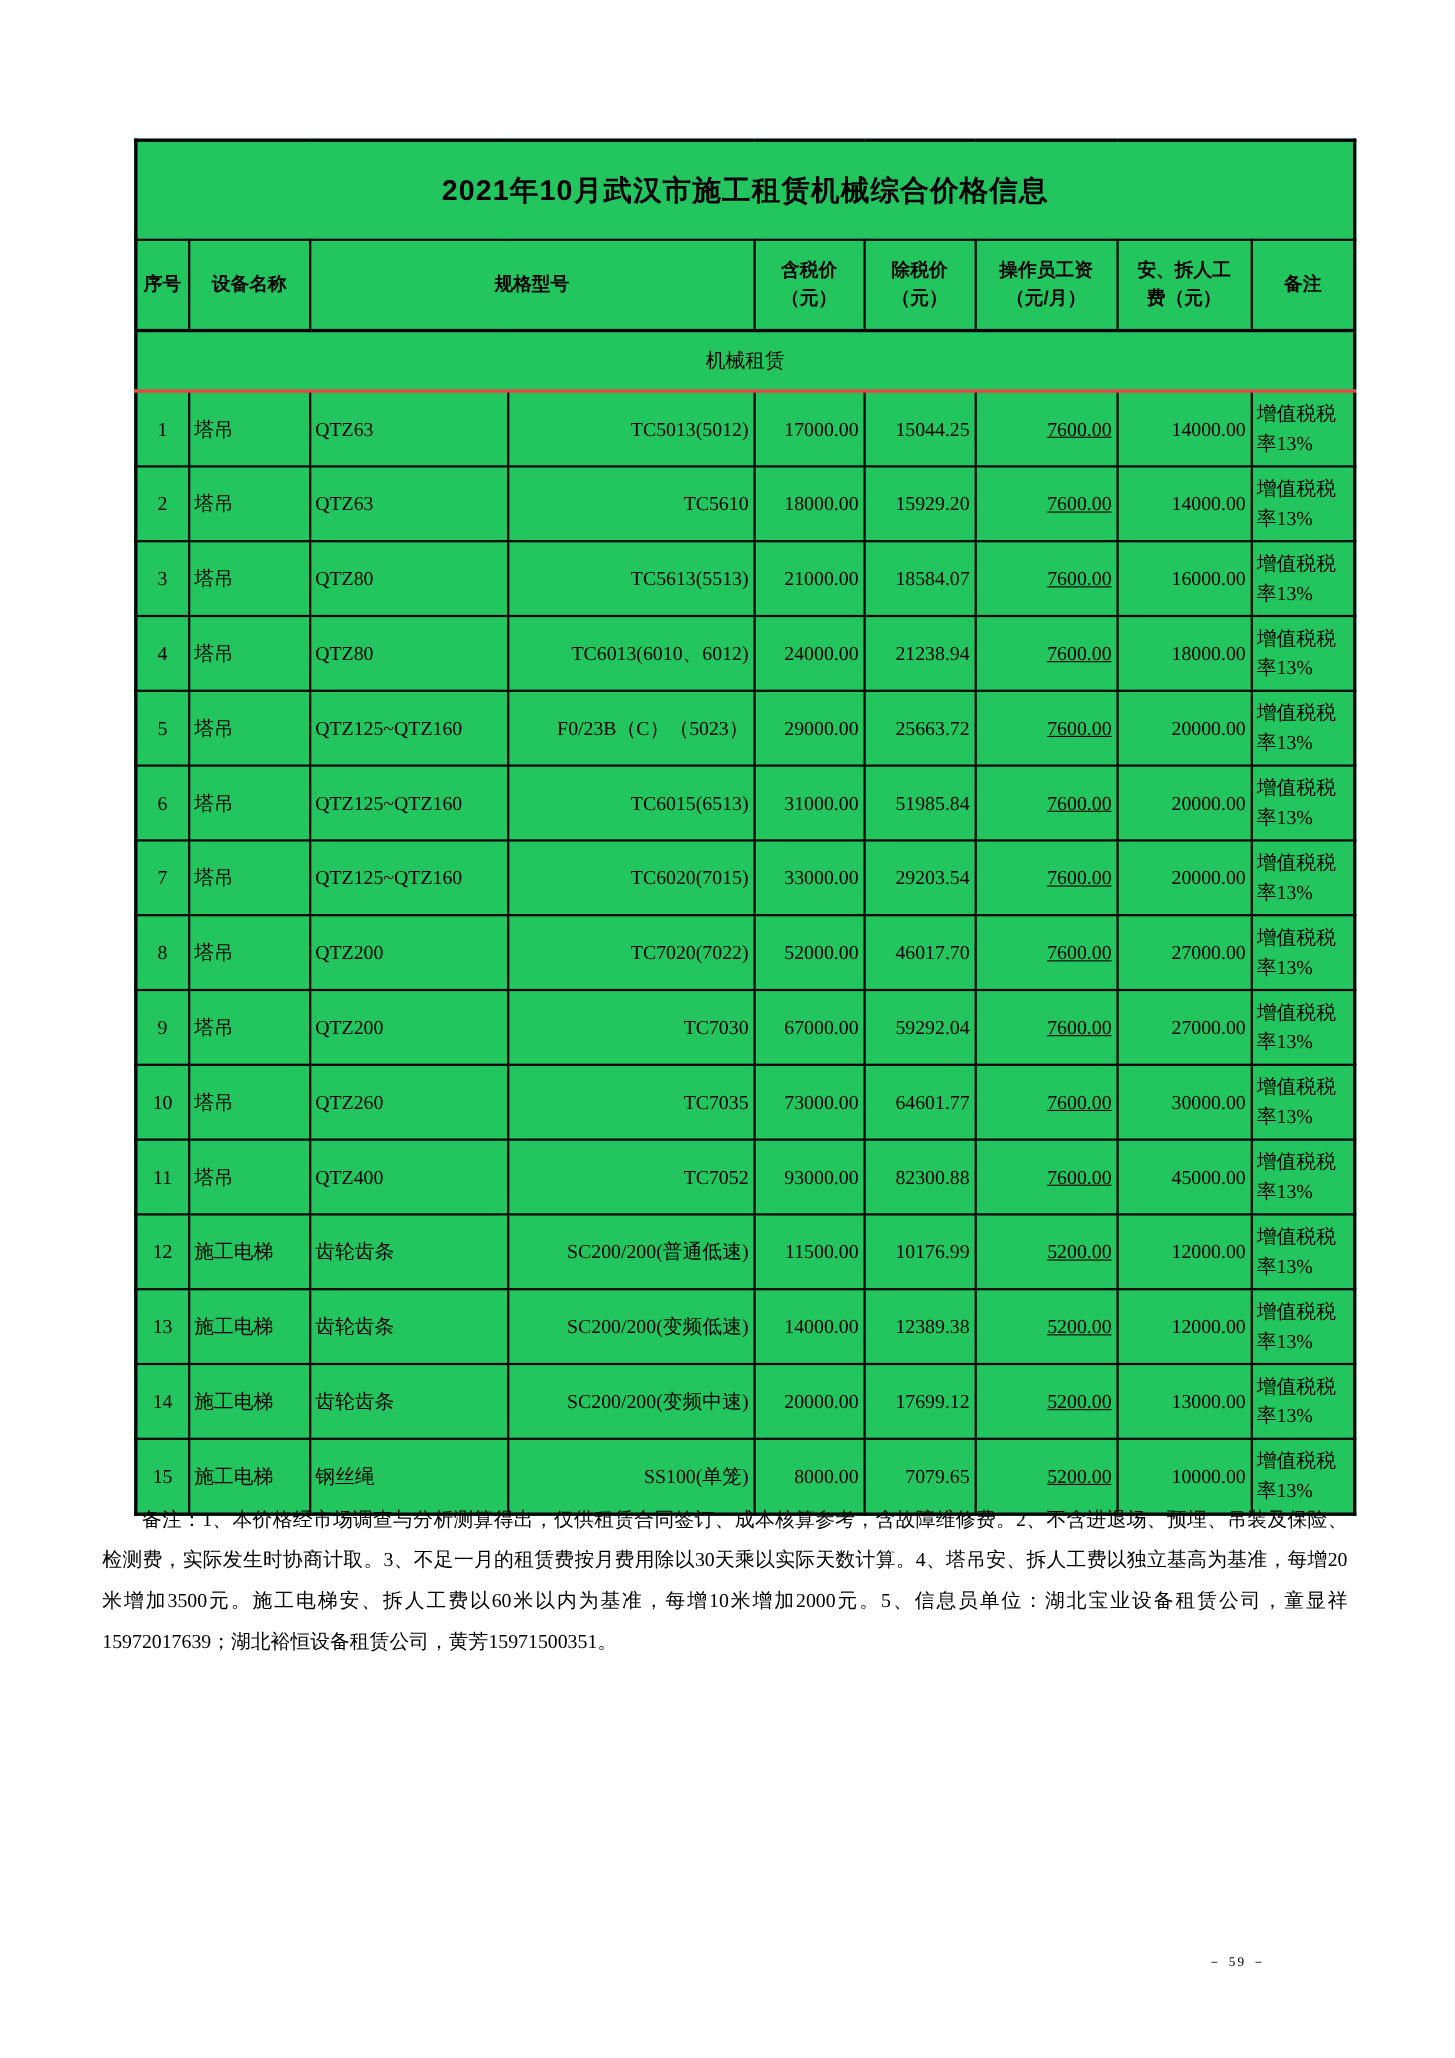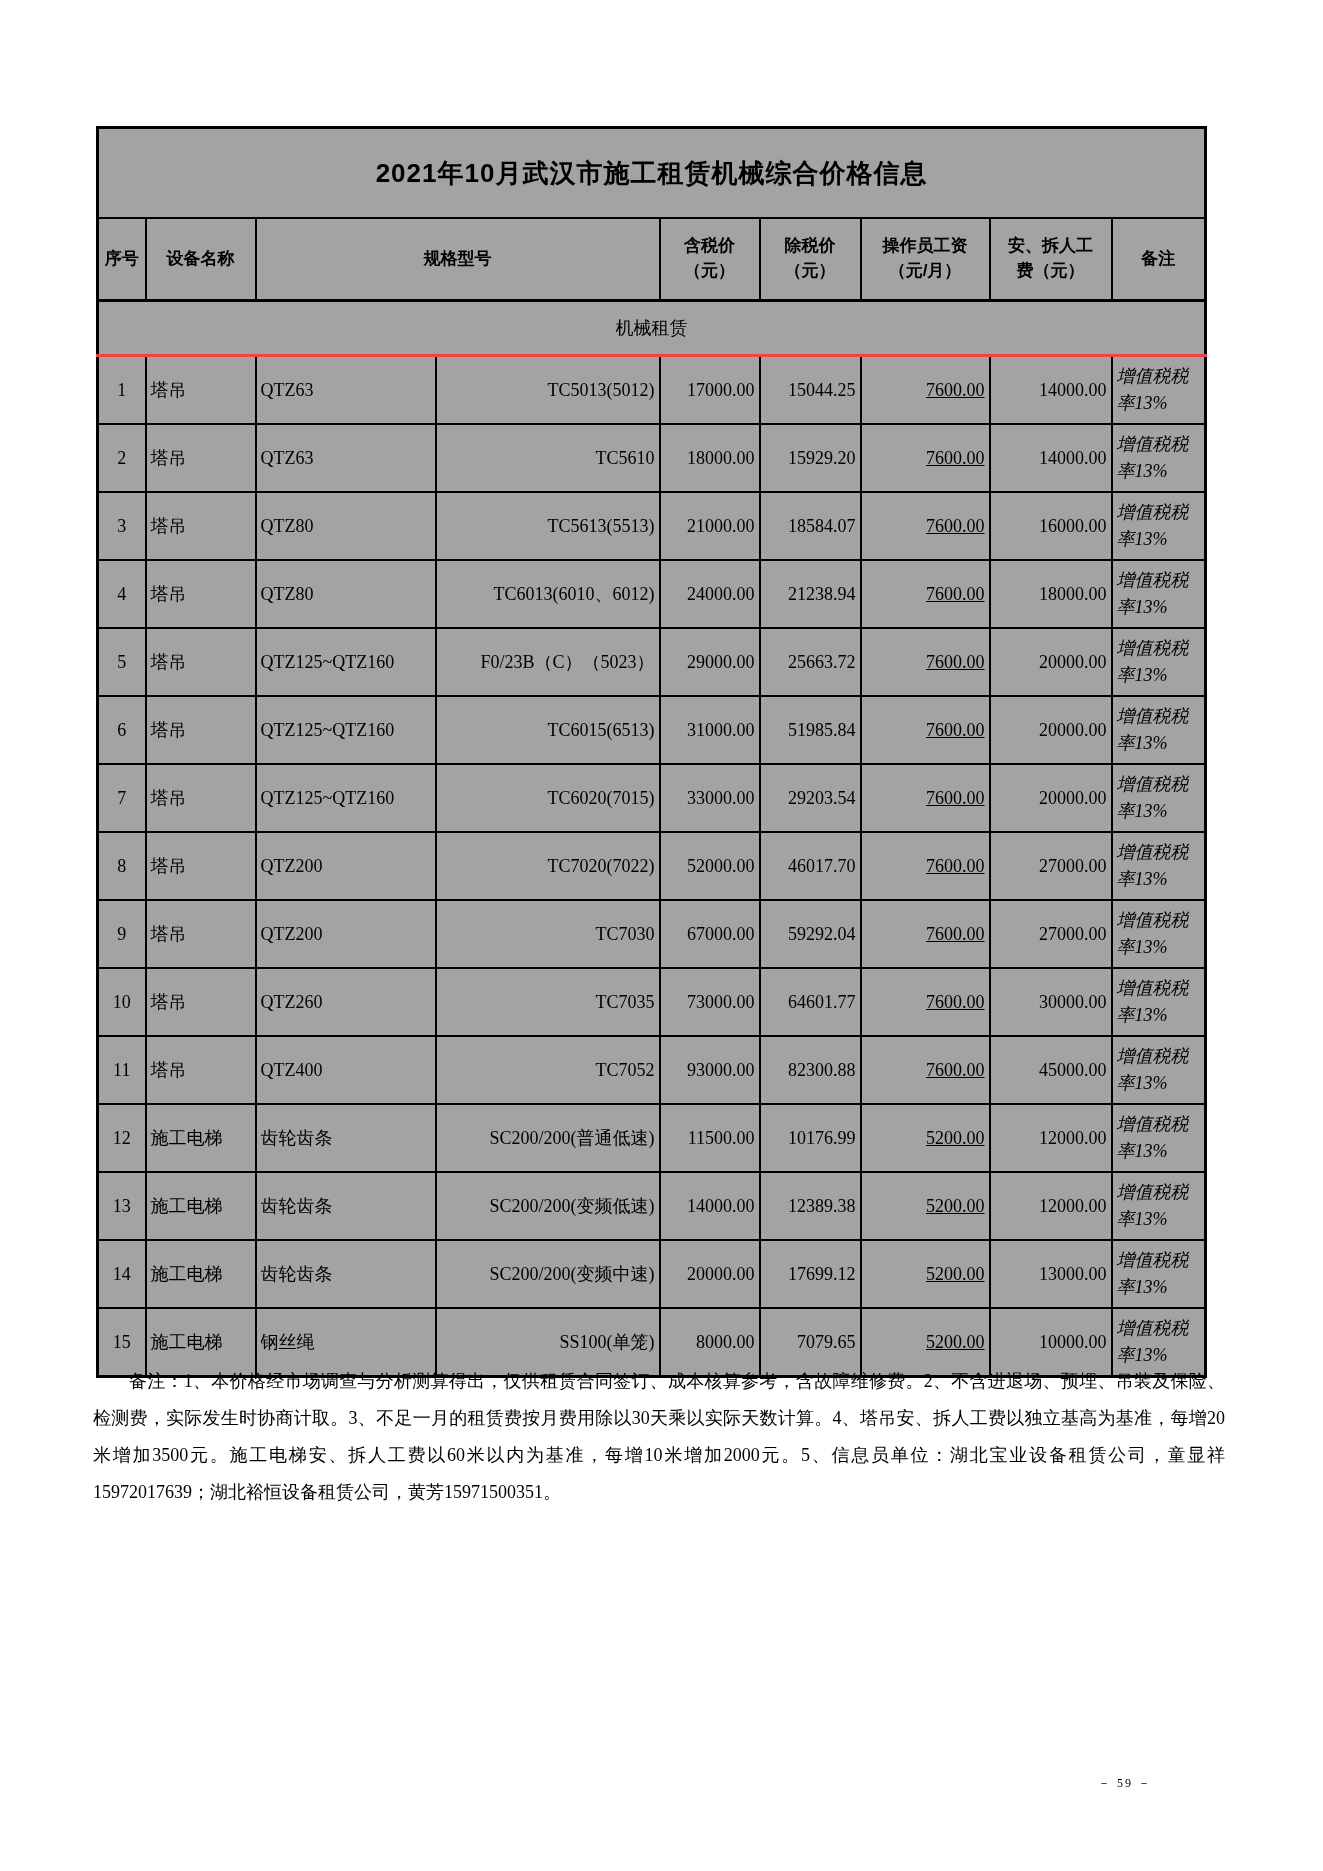--- a/index.html
+++ b/index.html
@@ -17,21 +17,22 @@
   .sheet {
     position: absolute;
     left: 96px;
     top: 126px;
     width: 1120px;
   }
   table.price-table {
     border-collapse: collapse;
     table-layout: fixed;
     width: 1108px;
-    background: #a3a3a3;
+    background: #22c55e;
+    margin-left: 26px;
   }
   table.price-table td, table.price-table th {
     border: 2px solid #000000;
     overflow: hidden;
     vertical-align: middle;
   }
   table.price-table {
     border: 3px solid #000000;
   }
   td.title-cell {
@@ -64,21 +65,21 @@
     font-size: 18px;
     padding: 2px 4px;
   }
   td.c-seq   { text-align: center; }
   td.c-device{ text-align: left; padding-left: 5px; }
   td.c-spec1 { text-align: left; padding-left: 4px; }
   td.c-spec2 { text-align: right; padding-left: 4px; }
   td.c-num   { text-align: right; padding-right: 8px; }
   td.c-wage  { padding-right: 26px; text-decoration: underline; }
   td.c-fee   { padding-right: 24px; }
-  td.c-note  { text-align: left; padding-left: 6px; padding-right: 2px; font-size: 17.5px; line-height: 1.5; font-style: italic; }
+  td.c-note  { text-align: left; padding-left: 6px; padding-right: 2px; font-size: 17.5px; line-height: 1.5; }
   .notes {
     position: absolute;
     left: 93px;
     top: 1363px;
     width: 1132px;
     font-size: 18px;
     line-height: 37px;
     text-align: justify;
     text-indent: 2em;
   }

